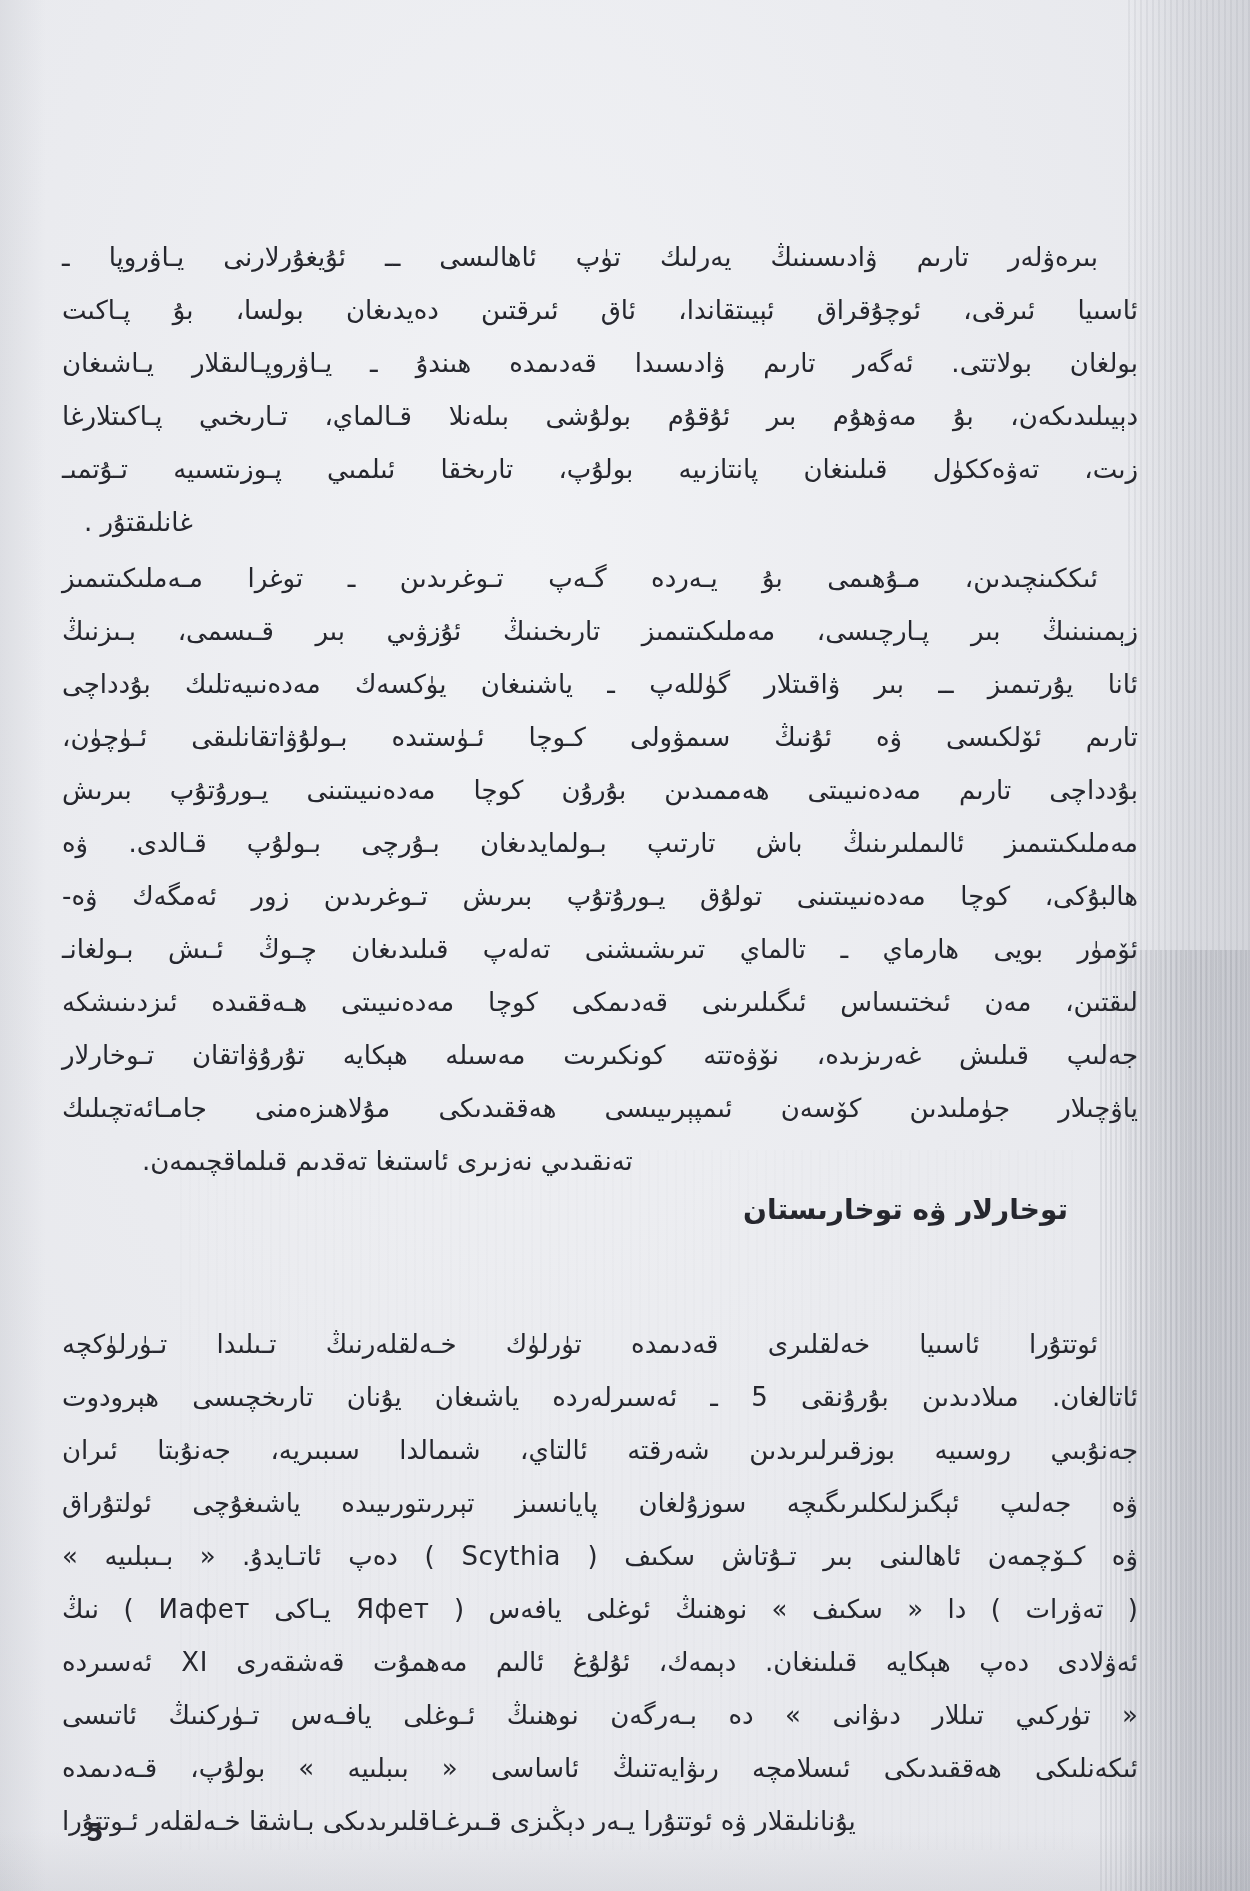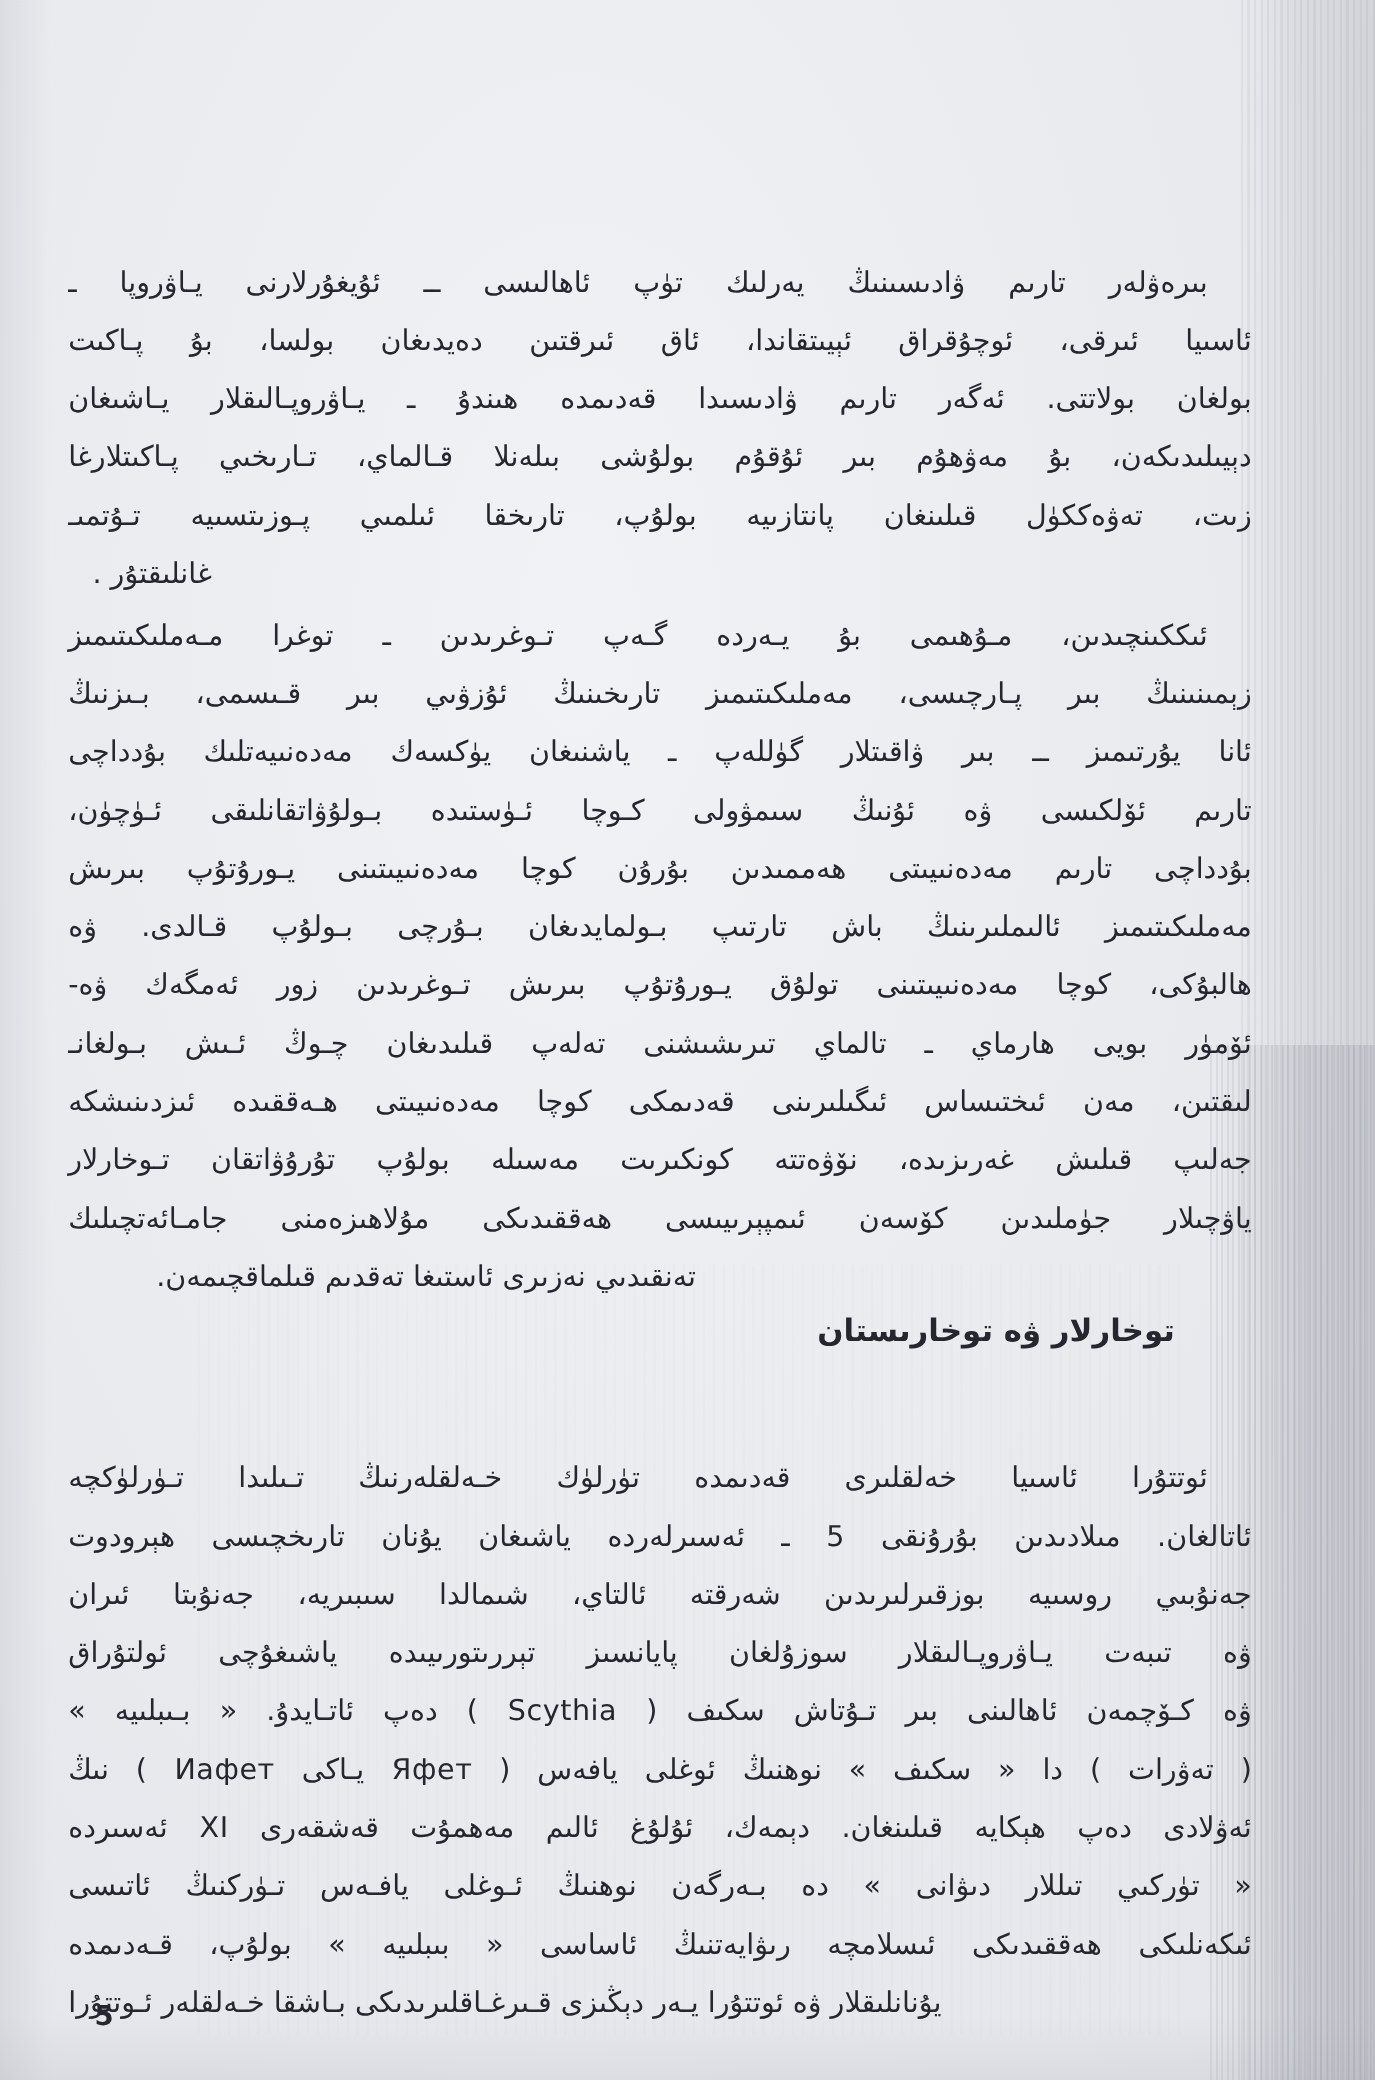--- a/index.html
+++ b/index.html
@@ -84,32 +84,32 @@
 <div class="textblock" id="p2">
     <div class="line first">ئىككىنچىدىن، مـۇھىمى بۇ يـەردە گـەپ تـوغرىدىن ـ توغرا مـەملىكىتىمىز</div>
     <div class="line">زېمىنىنىڭ بىر پـارچىسى، مەملىكىتىمىز تارىخىنىڭ ئۇزۋىي بىر قـىسمى، بـىزنىڭ</div>
     <div class="line">ئانا يۇرتىمىز ــ بىر ۋاقىتلار گۈللەپ ـ ياشنىغان يۈكسەك مەدەنىيەتلىك بۇدداچى</div>
     <div class="line">تارىم ئۆلكىسى ۋە ئۇنىڭ سىمۋولى كـوچا ئـۈستىدە بـولۇۋاتقانلىقى ئـۈچۈن،</div>
     <div class="line">بۇدداچى تارىم مەدەنىيىتى ھەممىدىن بۇرۇن كوچا مەدەنىيىتىنى يـورۇتۇپ بىرىش</div>
     <div class="line">مەملىكىتىمىز ئالىملىرىنىڭ باش تارتىپ بـولمايدىغان بـۇرچى بـولۇپ قـالدى. ۋە</div>
     <div class="line">ھالبۇكى، كوچا مەدەنىيىتىنى تولۇق يـورۇتۇپ بىرىش تـوغرىدىن زور ئەمگەك ۋە-</div>
     <div class="line">ئۆمۈر بويى ھارماي ـ تالماي تىرىشىشنى تەلەپ قىلىدىغان چـوڭ ئـىش بـولغانـ</div>
     <div class="line">لىقتىن، مەن ئىختىساس ئىگىلىرىنى قەدىمكى كوچا مەدەنىيىتى ھـەققىدە ئىزدىنىشكە</div>
-    <div class="line">جەلىپ قىلىش غەرىزىدە، نۆۋەتتە كونكىرىت مەسىلە بولۇپ تۇرۇۋاتقان تـوخارلار</div>
+    <div class="line">جەلىپ قىلىش غەرىزىدە، نۆۋەتتە كونكىرىت مەسىلە ھېكايە تۇرۇۋاتقان تـوخارلار</div>
     <div class="line">ياۋچىلار جۈملىدىن كۆسەن ئىمپېرىيىسى ھەققىدىكى مۇلاھىزەمنى جامـائەتچىلىك</div>
     <div class="line last">تەنقىدىي نەزىرى ئاستىغا تەقدىم قىلماقچىمەن.</div>
   </div>
 
 <div class="heading">توخارلار ۋە توخارىستان</div>
 
 <div class="textblock" id="p3">
     <div class="line first">ئوتتۇرا ئاسىيا خەلقلىرى قەدىمدە تۈرلۈك خـەلقلەرنىڭ تـىلىدا تـۈرلۈكچە</div>
     <div class="line">ئاتالغان. مىلادىدىن بۇرۇنقى 5 ـ ئەسىرلەردە ياشىغان يۇنان تارىخچىسى ھېرودوت</div>
     <div class="line">جەنۇبىي روسىيە بوزقىرلىرىدىن شەرقتە ئالتاي، شىمالدا سىبىريە، جەنۇبتا ئىران</div>
-    <div class="line">ۋە تىبەت يـاۋروپـالىقلار سوزۇلغان پايانسىز تېررىتورىيىدە ياشىغۇچى ئولتۇراق</div>
+    <div class="line">ۋە جەلىپ ئېگىزلىكلىرىگىچە سوزۇلغان پايانسىز تېررىتورىيىدە ياشىغۇچى ئولتۇراق</div>
     <div class="line">ۋە كـۆچمەن ئاھالىنى بىر تـۇتاش سكىف ( Scythia ) دەپ ئاتـايدۇ. « بـىبلىيە »</div>
     <div class="line">( تەۋرات ) دا « سكىف » نوھنىڭ ئوغلى يافەس ( Яфет يـاكى Иафет ) نىڭ</div>
     <div class="line">ئەۋلادى دەپ ھېكايە قىلىنغان. دېمەك، ئۇلۇغ ئالىم مەھمۇت قەشقەرى XI ئەسىردە</div>
     <div class="line">« تۈركىي تىللار دىۋانى » دە بـەرگەن نوھنىڭ ئـوغلى يافـەس تـۈركنىڭ ئاتىسى</div>
     <div class="line">ئىكەنلىكى ھەققىدىكى ئىسلامچە رىۋايەتنىڭ ئاساسى « بىبلىيە » بولۇپ، قـەدىمدە</div>
     <div class="line last">يۇنانلىقلار ۋە ئوتتۇرا يـەر دېڭىزى قـىرغـاقلىرىدىكى بـاشقا خـەلقلەر ئـوتتۇرا</div>
   </div>
 
 <div class="pagenum">5</div>
 

